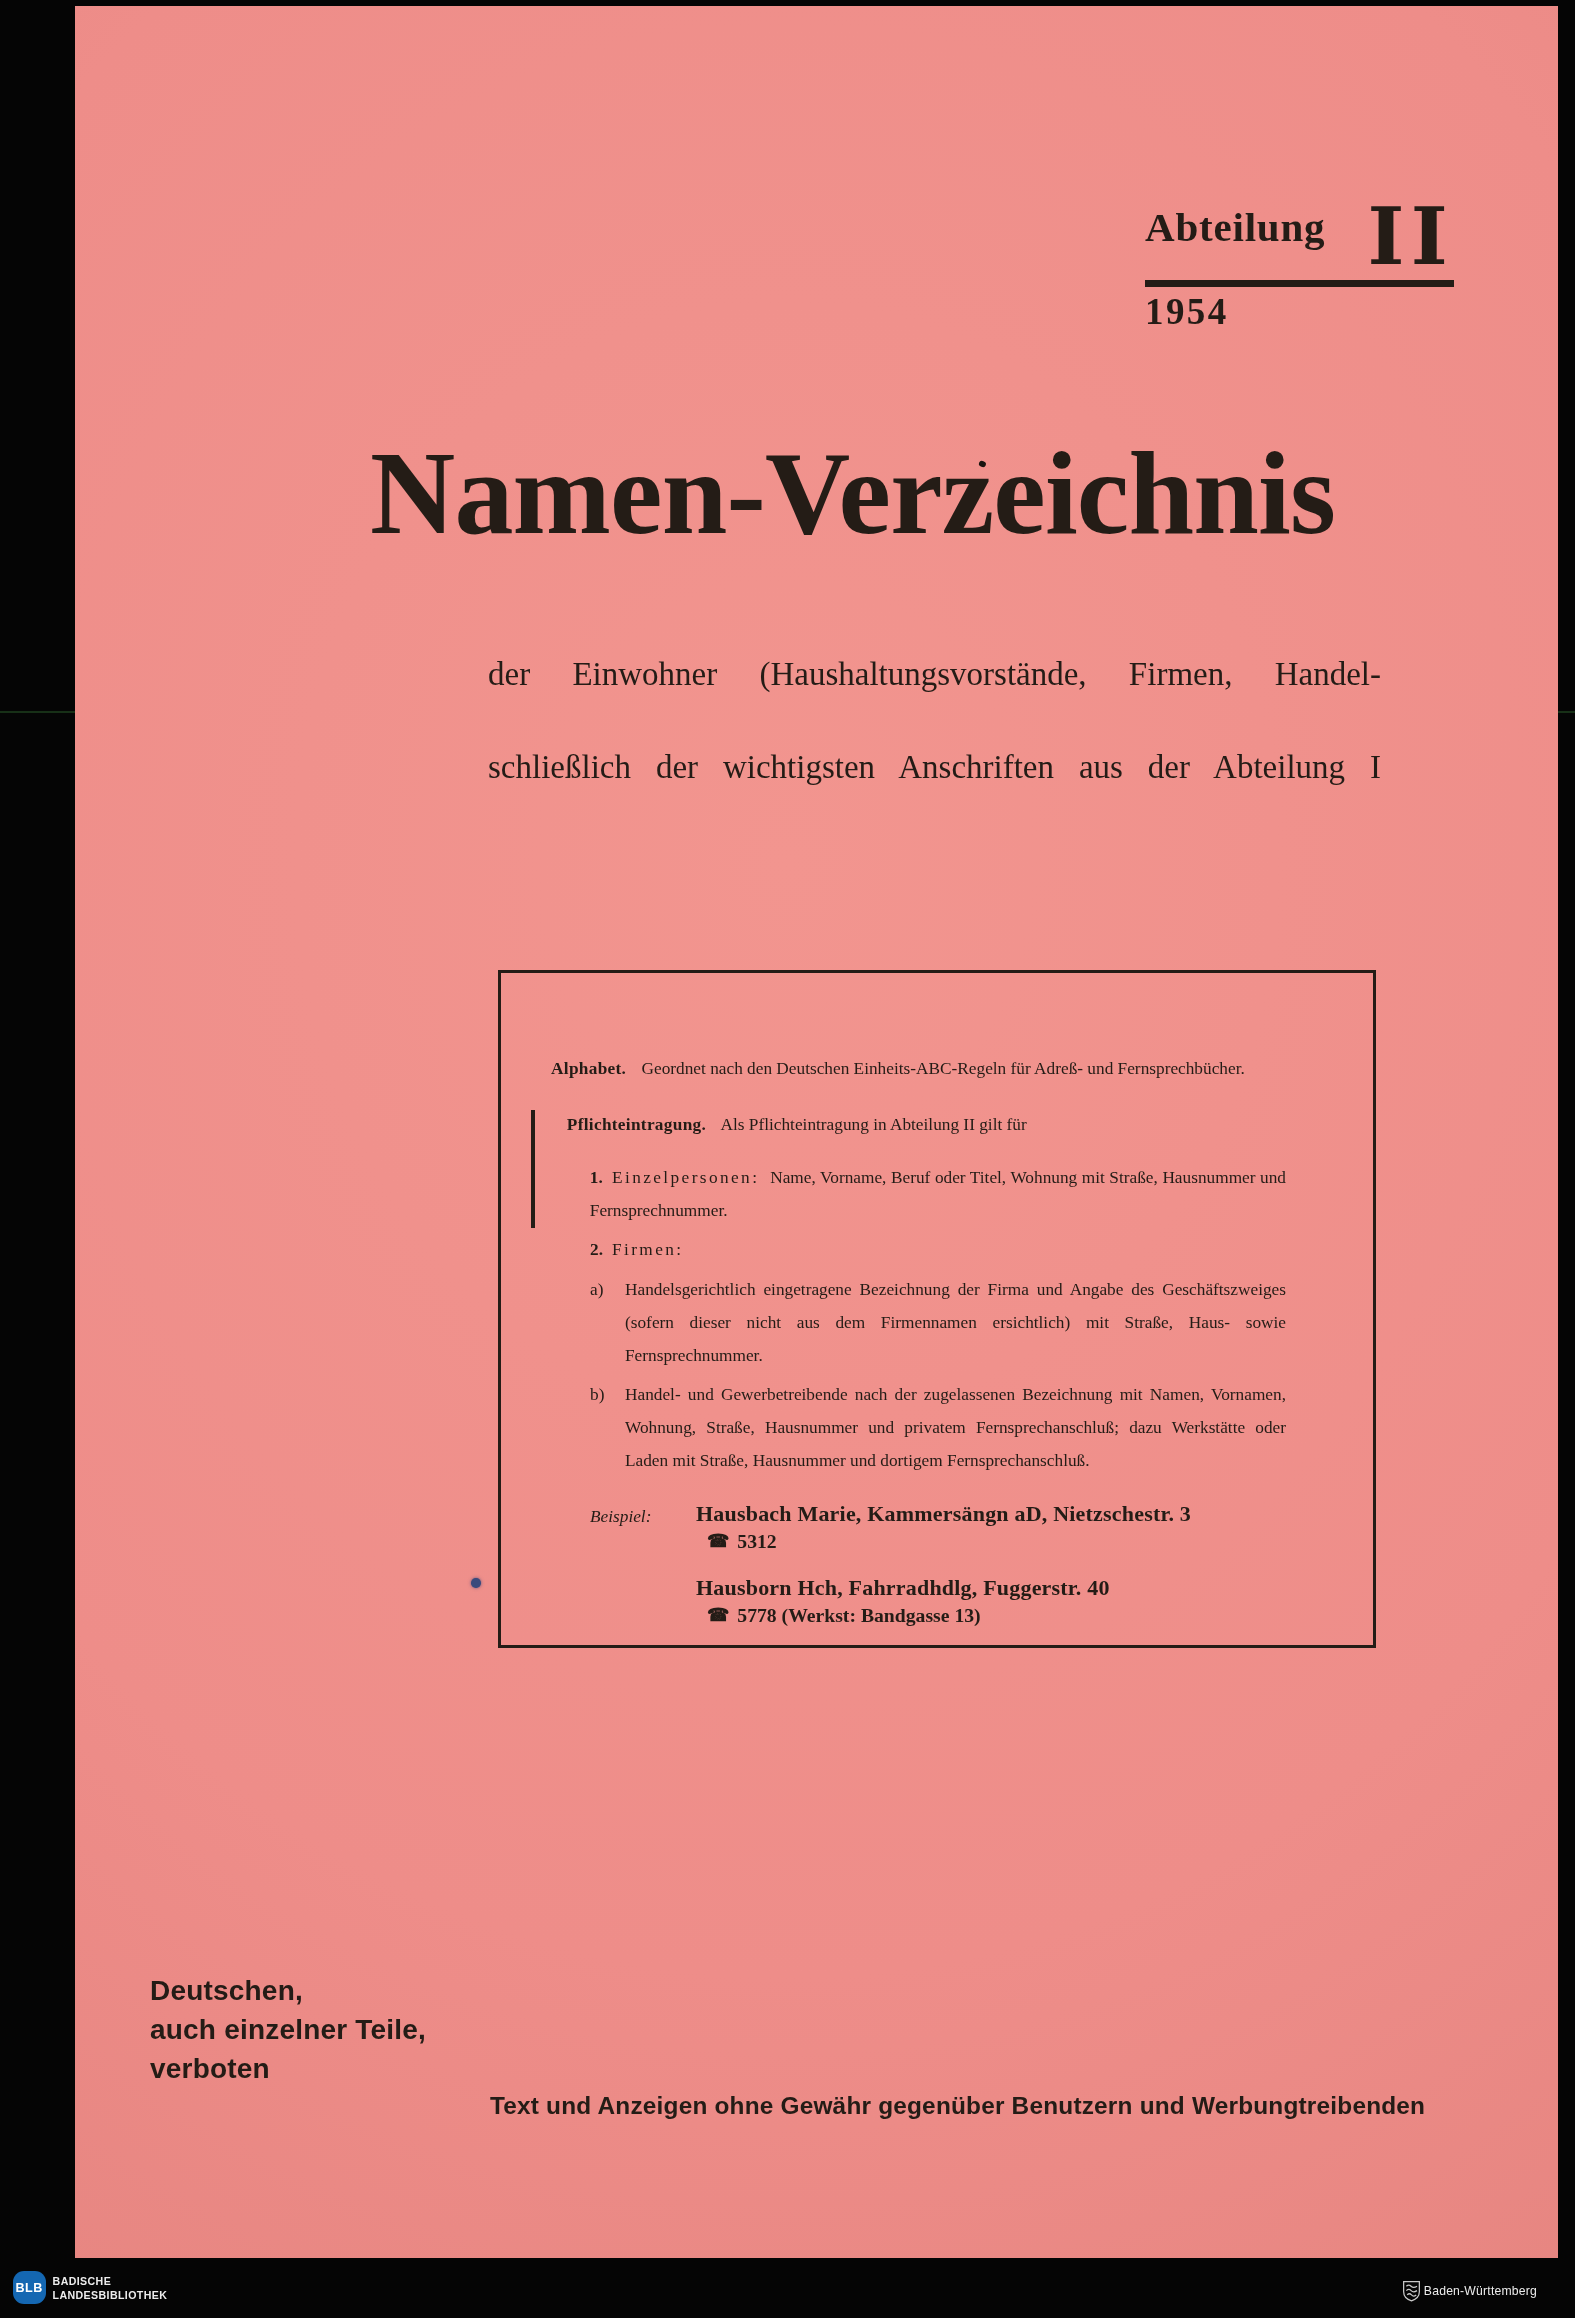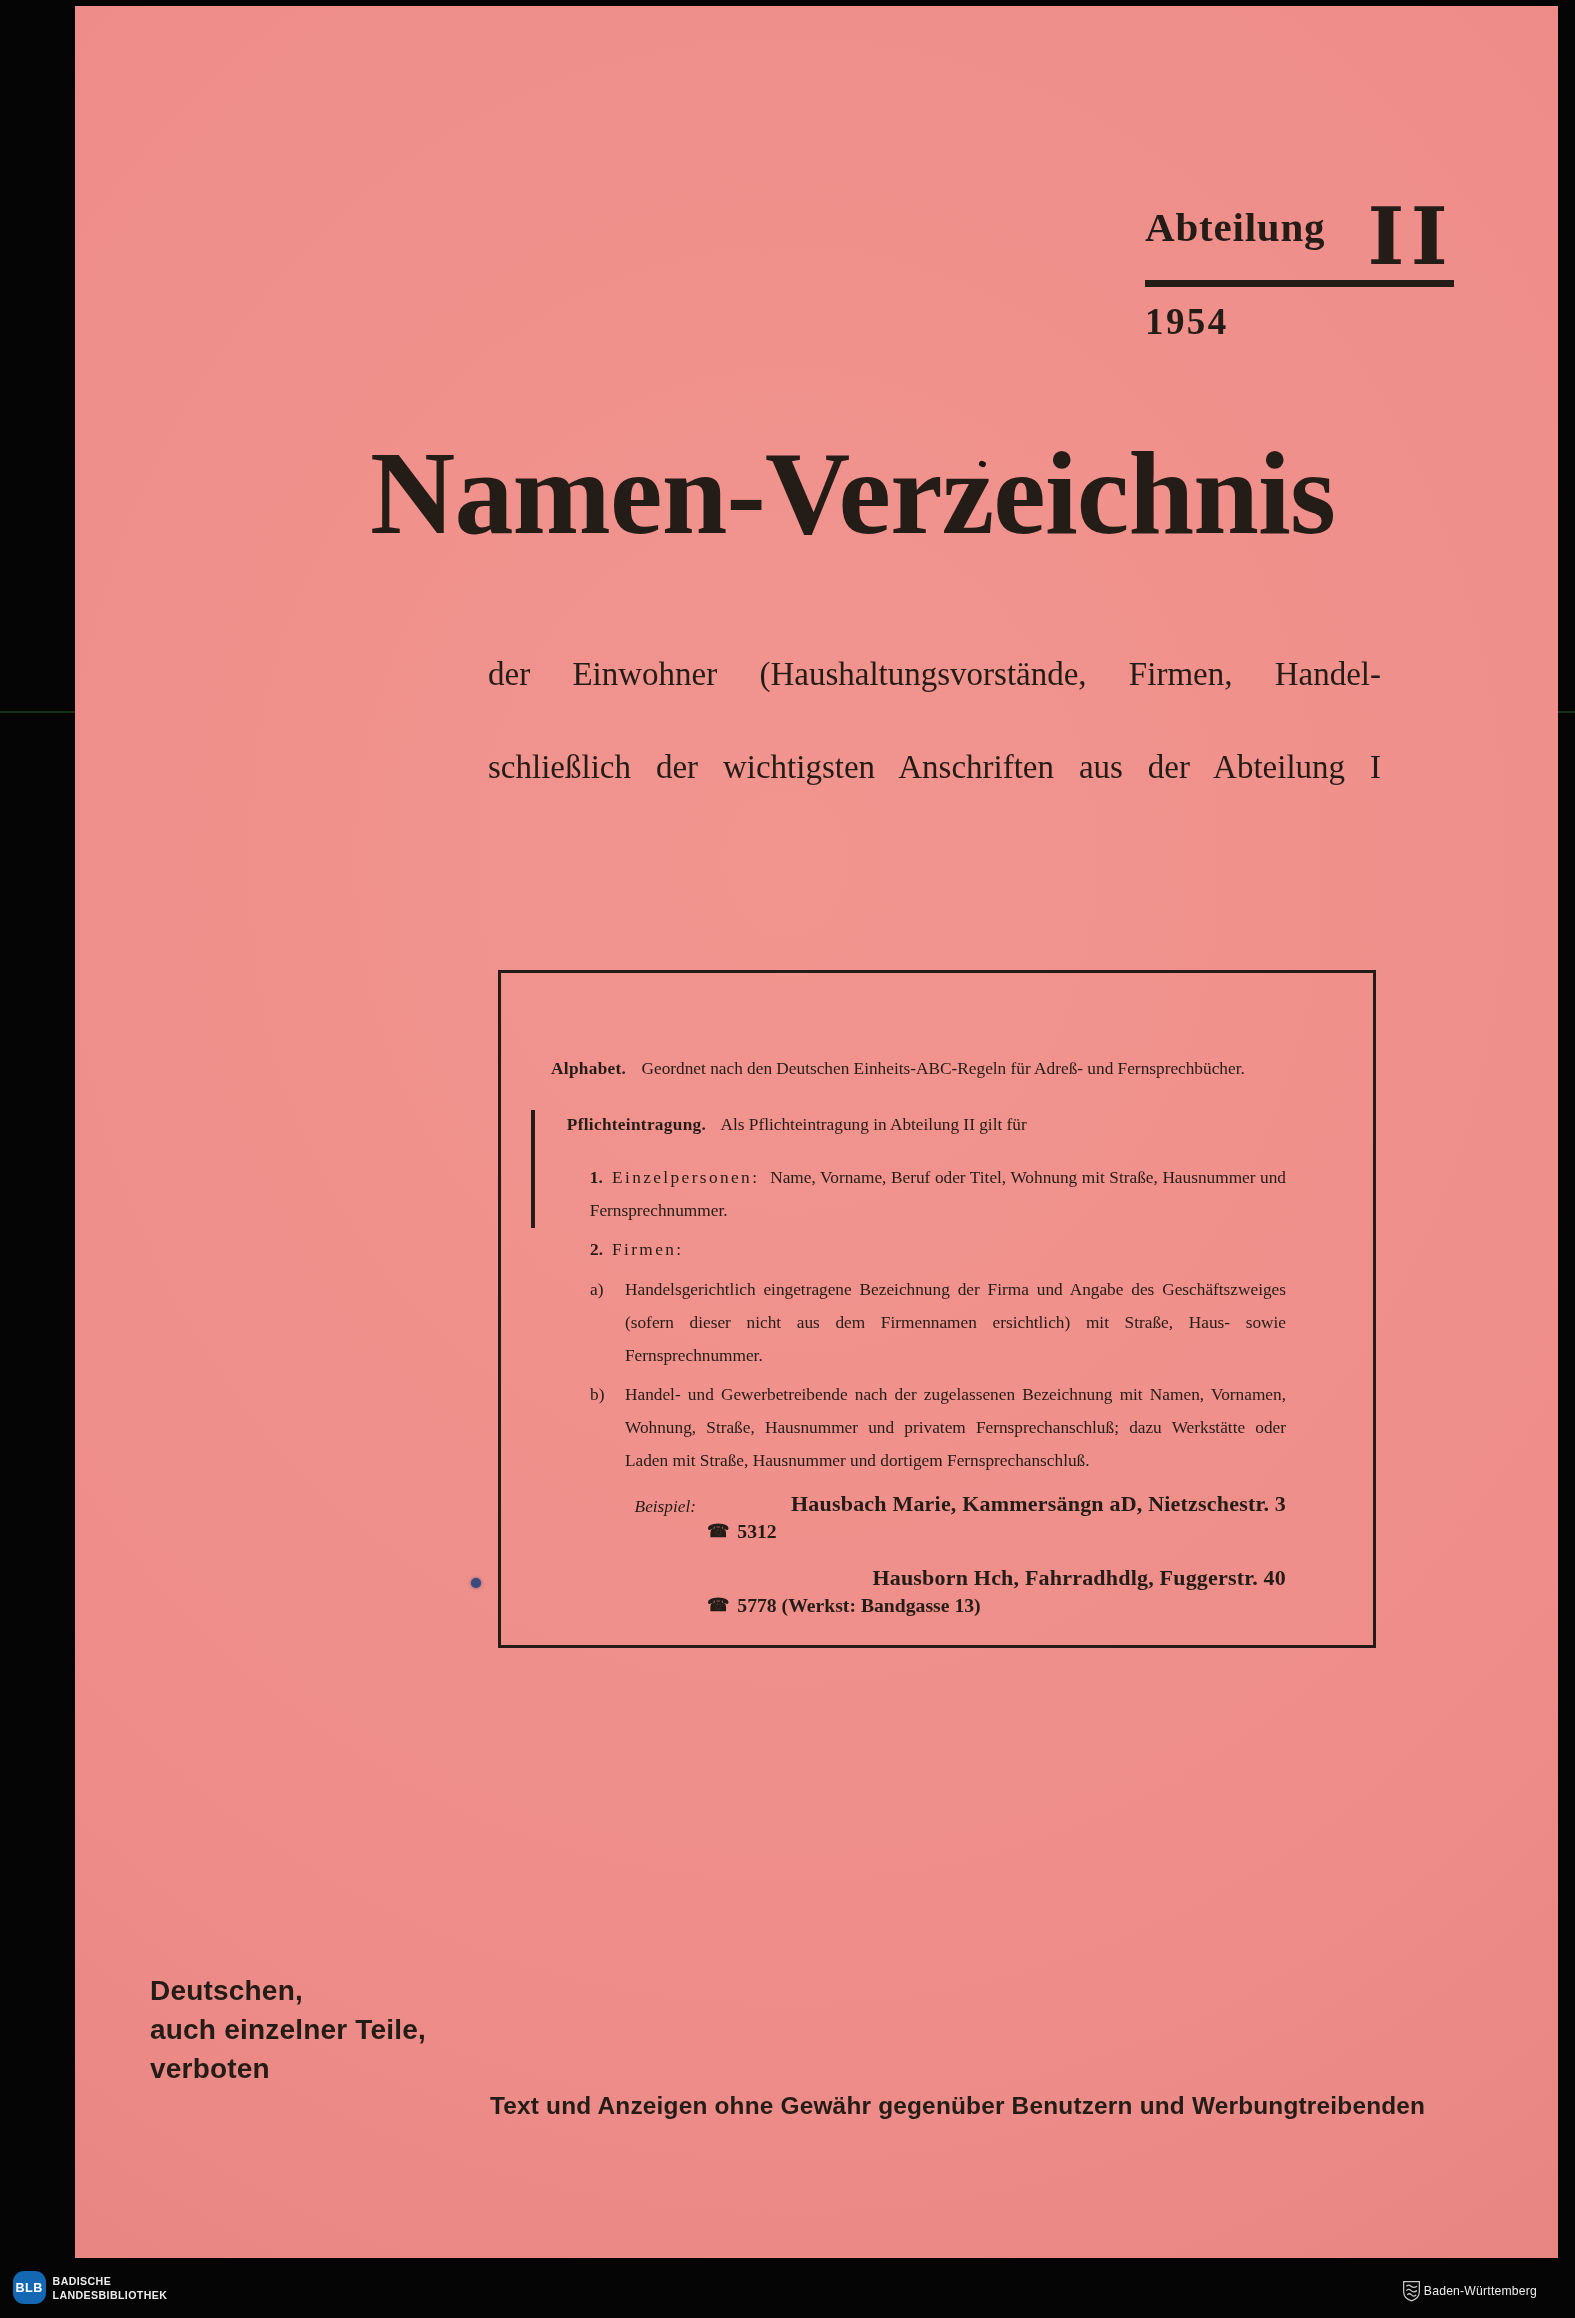--- a/index.html
+++ b/index.html
@@ -50,21 +50,21 @@
     letter-spacing: 0.8px;
   }
   .abt-numeral {
     font-family: "DejaVu Serif", serif;
     font-weight: bold;
     font-size: 79px;
     line-height: 0.85;
     letter-spacing: 6.3px;
   }
   .abt-year {
-    margin-top: 13px;
+    margin-top: 3px;
     font-weight: bold;
     font-size: 37px;
     letter-spacing: 2.4px;
   }
 
   
   .main-title {
     position: absolute;
     left: 295px; top: 429px;
     margin: 0;
@@ -113,21 +113,21 @@
   .item1 { margin-top: 19.7px; margin-left: 23px; text-align: justify; }
   .num { font-weight: bold; margin-right: 4.7px; }
   .spaced { letter-spacing: 2.4px; margin-right: 6.3px; }
 
   .item2 { margin-top: 6.3px; margin-left: 39px; }
 
   .subitem { display: flex; margin-top: 6.3px; margin-left: 39px; }
   .marker { flex: 0 0 35px; }
   .subtext { flex: 1; margin: 0; text-align: justify; }
 
-  .beispiel { display: flex; margin-top: 13px; margin-left: 39px; text-align: right; }
+  .beispiel { display: flex; margin-top: 23px; margin-left: 39px; }
   .beispiel-label {
     flex: 0 0 106px;
     font-style: italic;
     font-size: 17.3px;
     line-height: 28px;
     padding-top: 3.2px;
   }
   .examples { flex: 1; }
   .ex-name {
     margin: 0;

